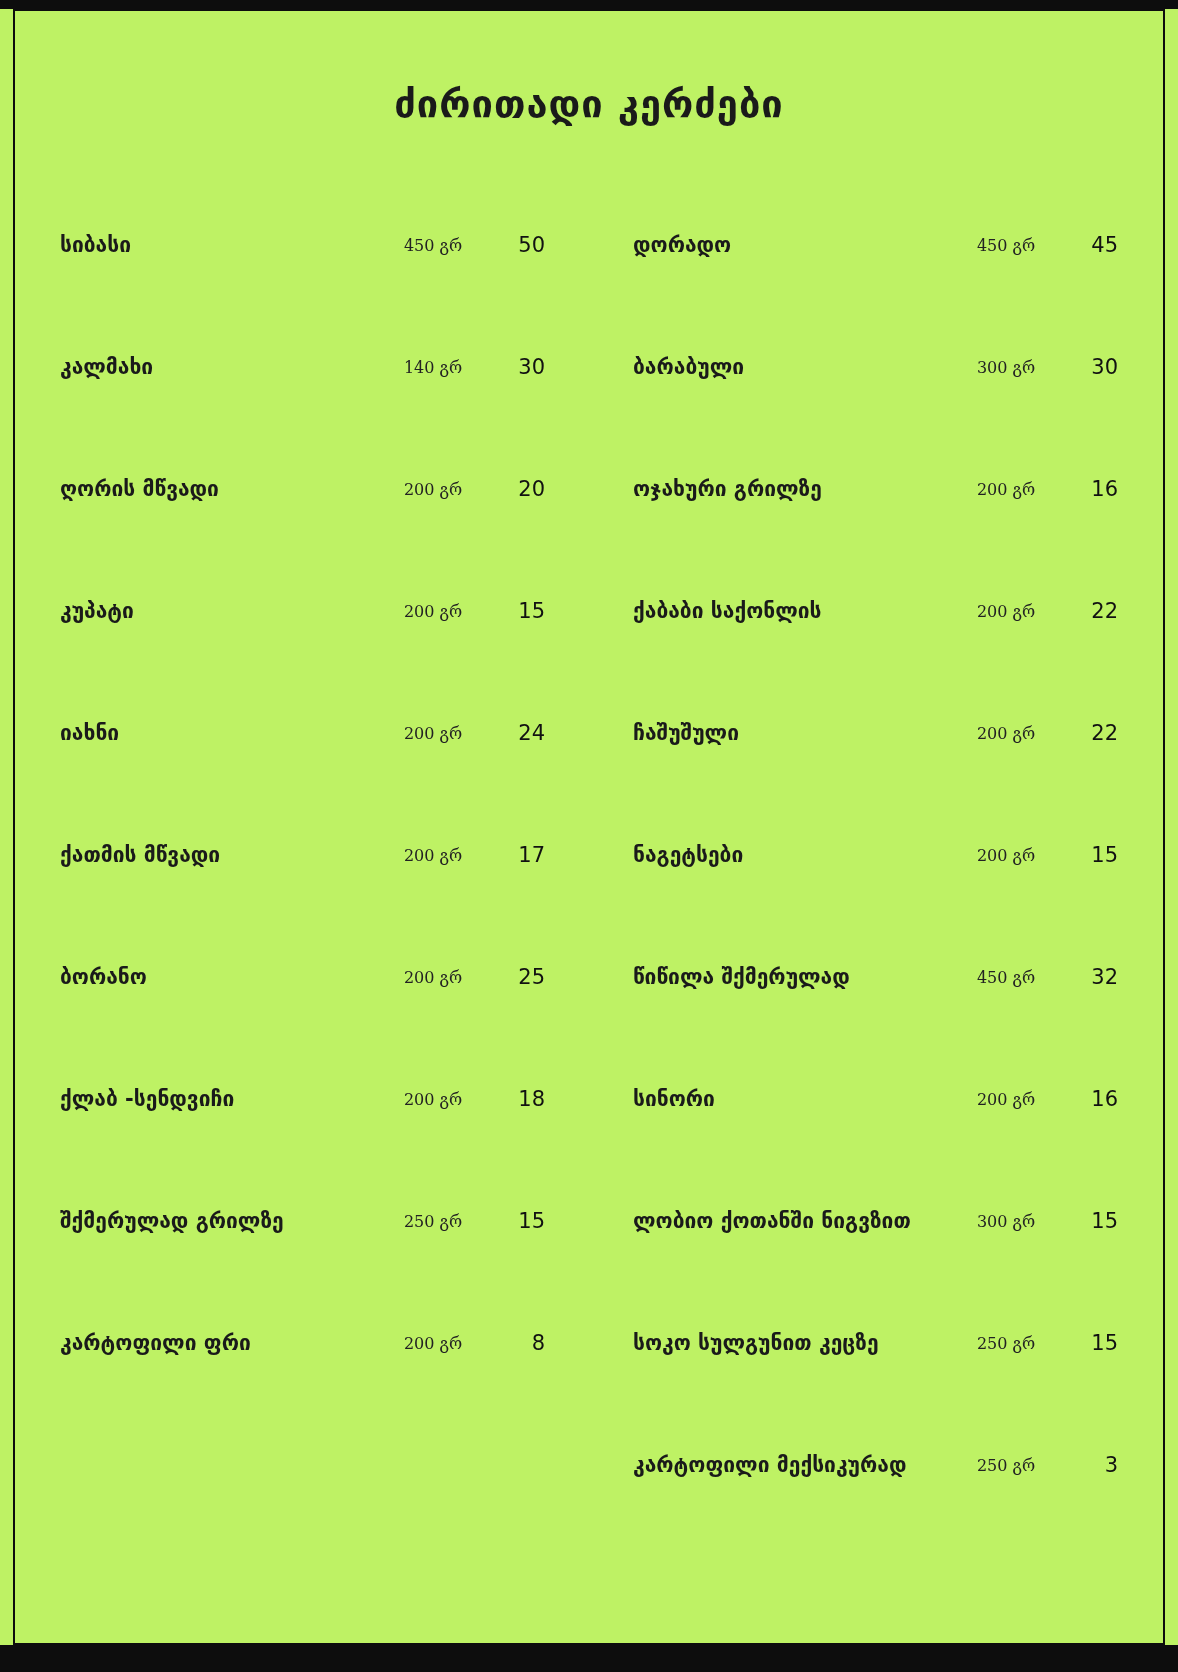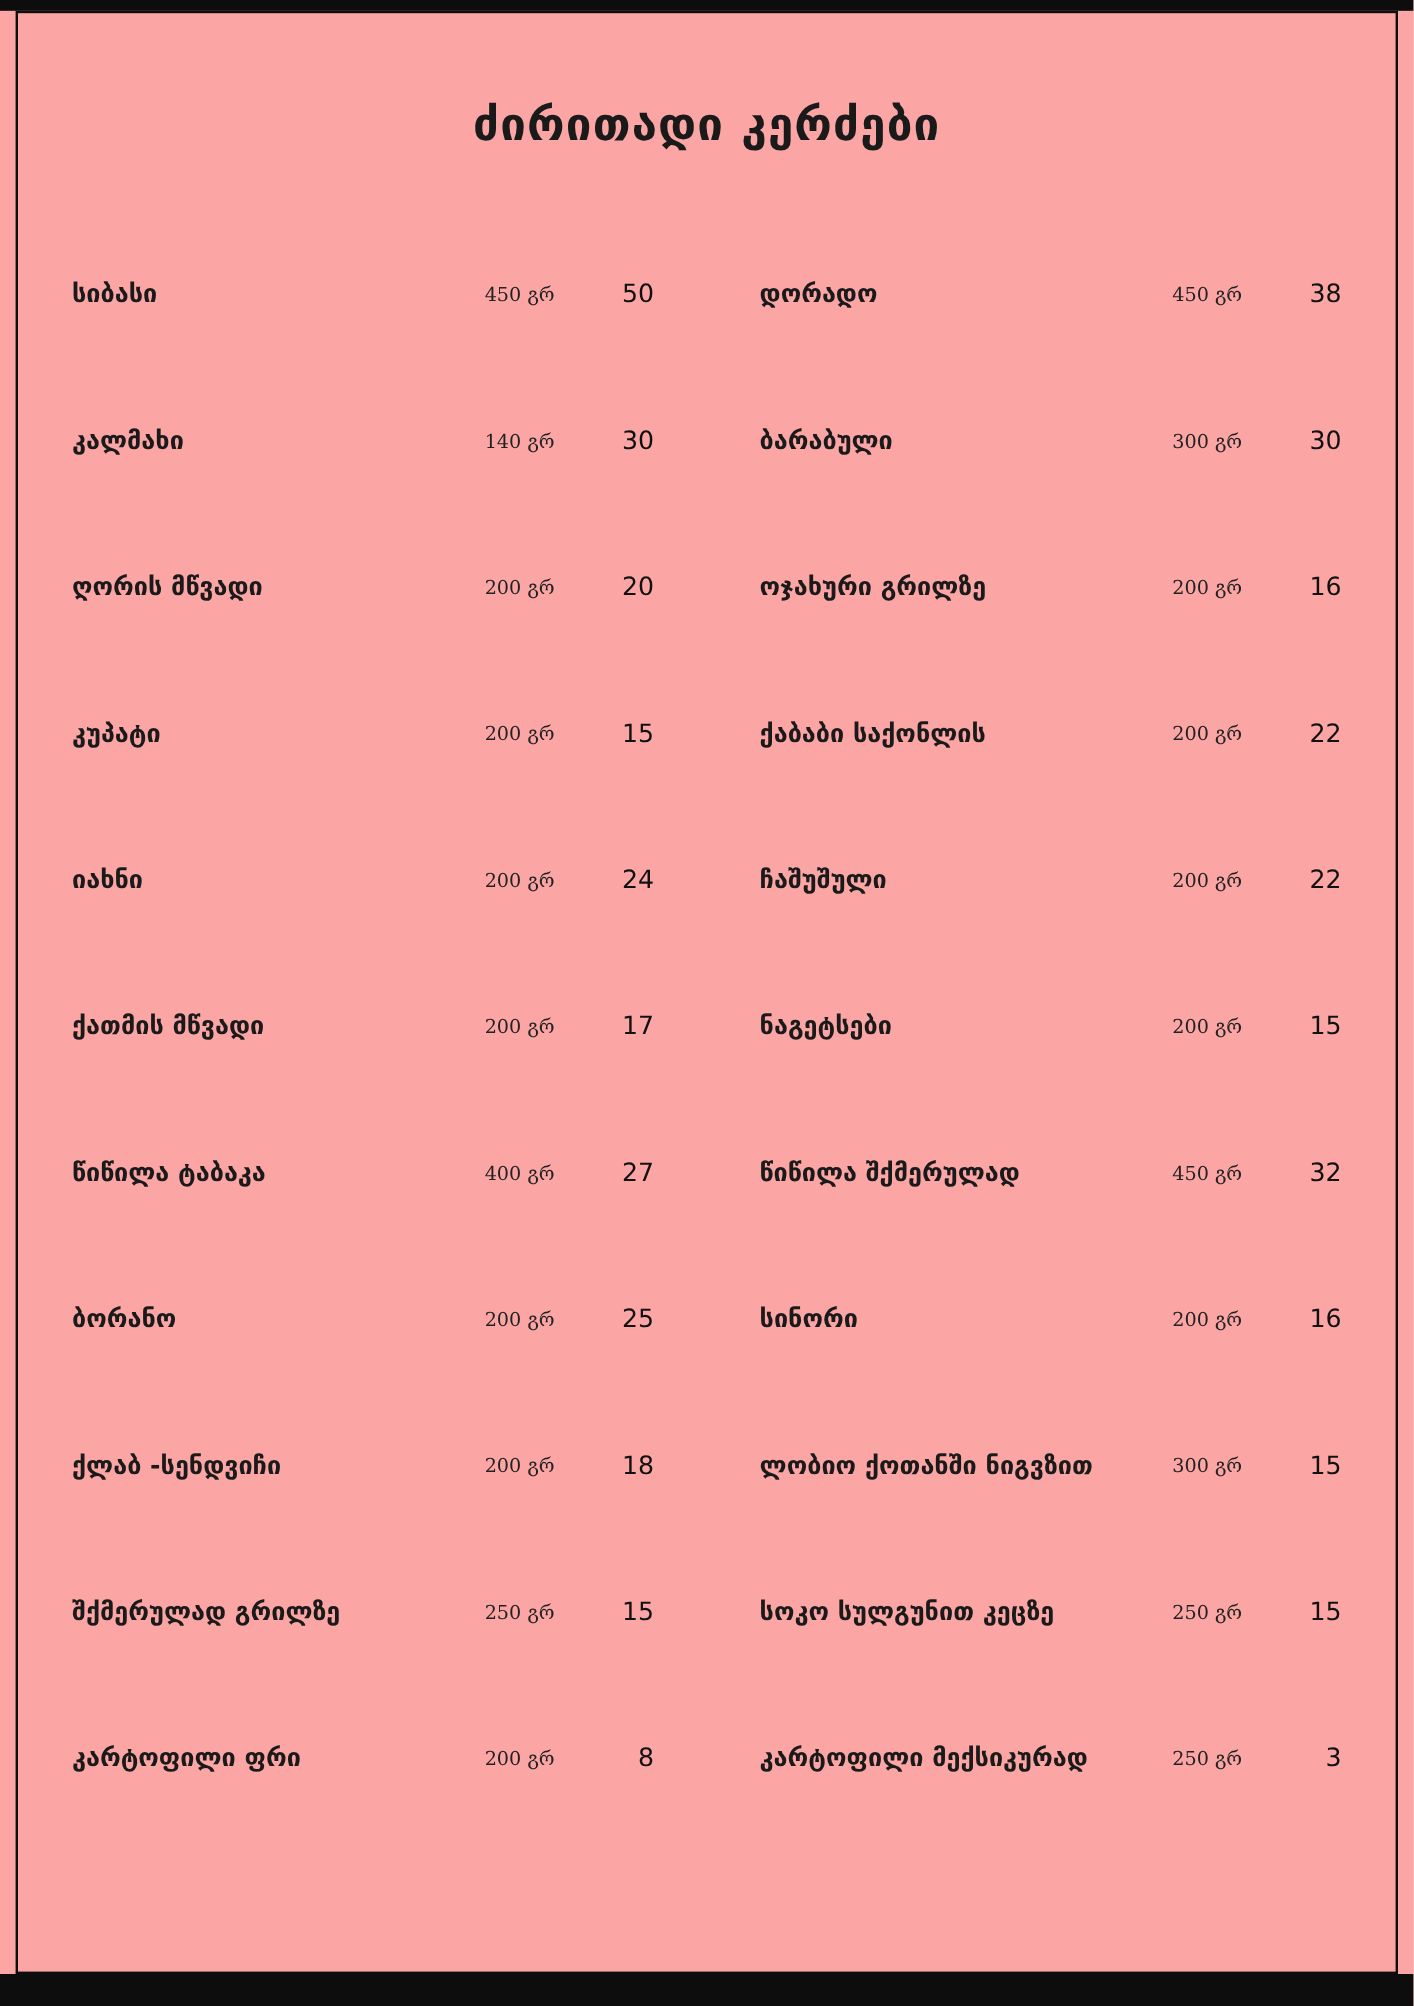--- a/index.html
+++ b/index.html
@@ -5,21 +5,21 @@
   html, body { margin: 0; padding: 0; }
   body {
     width: 1178px; height: 1672px;
     background: #ffffff;
     font-family: "DejaVu Sans", sans-serif;
     color: #161616;
   }
   .page {
     position: relative;
     width: 1178px; height: 1672px;
-    background: #fca5a5;
+    background: #bef264;
     overflow: hidden;
   }
   .bar-top {
     position: absolute; top: 0; left: 0; right: 0;
     height: 9px; background: #0d0d0d;
   }
   .bar-bottom {
     position: absolute; bottom: 0; left: 0; right: 0;
     height: 27px; background: #0d0d0d;
   }
@@ -121,25 +121,20 @@
     <span class="weight">200 გრ</span>
     <span class="price">24</span>
   </div>
 
   <div class="row">
     <span class="name">ქათმის მწვადი</span>
     <span class="weight">200 გრ</span>
     <span class="price">17</span>
   </div>
 
-  <div class="row">
-    <span class="name">წიწილა ტაბაკა</span>
-    <span class="weight">400 გრ</span>
-    <span class="price">27</span>
-  </div>
 
   <div class="row">
     <span class="name">ბორანო</span>
     <span class="weight">200 გრ</span>
     <span class="price">25</span>
   </div>
 
   <div class="row">
     <span class="name">ქლაბ -სენდვიჩი</span>
     <span class="weight">200 გრ</span>
@@ -155,21 +150,21 @@
   <div class="row">
     <span class="name">კარტოფილი ფრი</span>
     <span class="weight">200 გრ</span>
     <span class="price">8</span>
   </div>
 </div>
       <div class="col">
   <div class="row">
     <span class="name">დორადო</span>
     <span class="weight">450 გრ</span>
-    <span class="price">38</span>
+    <span class="price">45</span>
   </div>
 
   <div class="row">
     <span class="name">ბარაბული</span>
     <span class="weight">300 გრ</span>
     <span class="price">30</span>
   </div>
 
   <div class="row">
     <span class="name">ოჯახური გრილზე</span>

